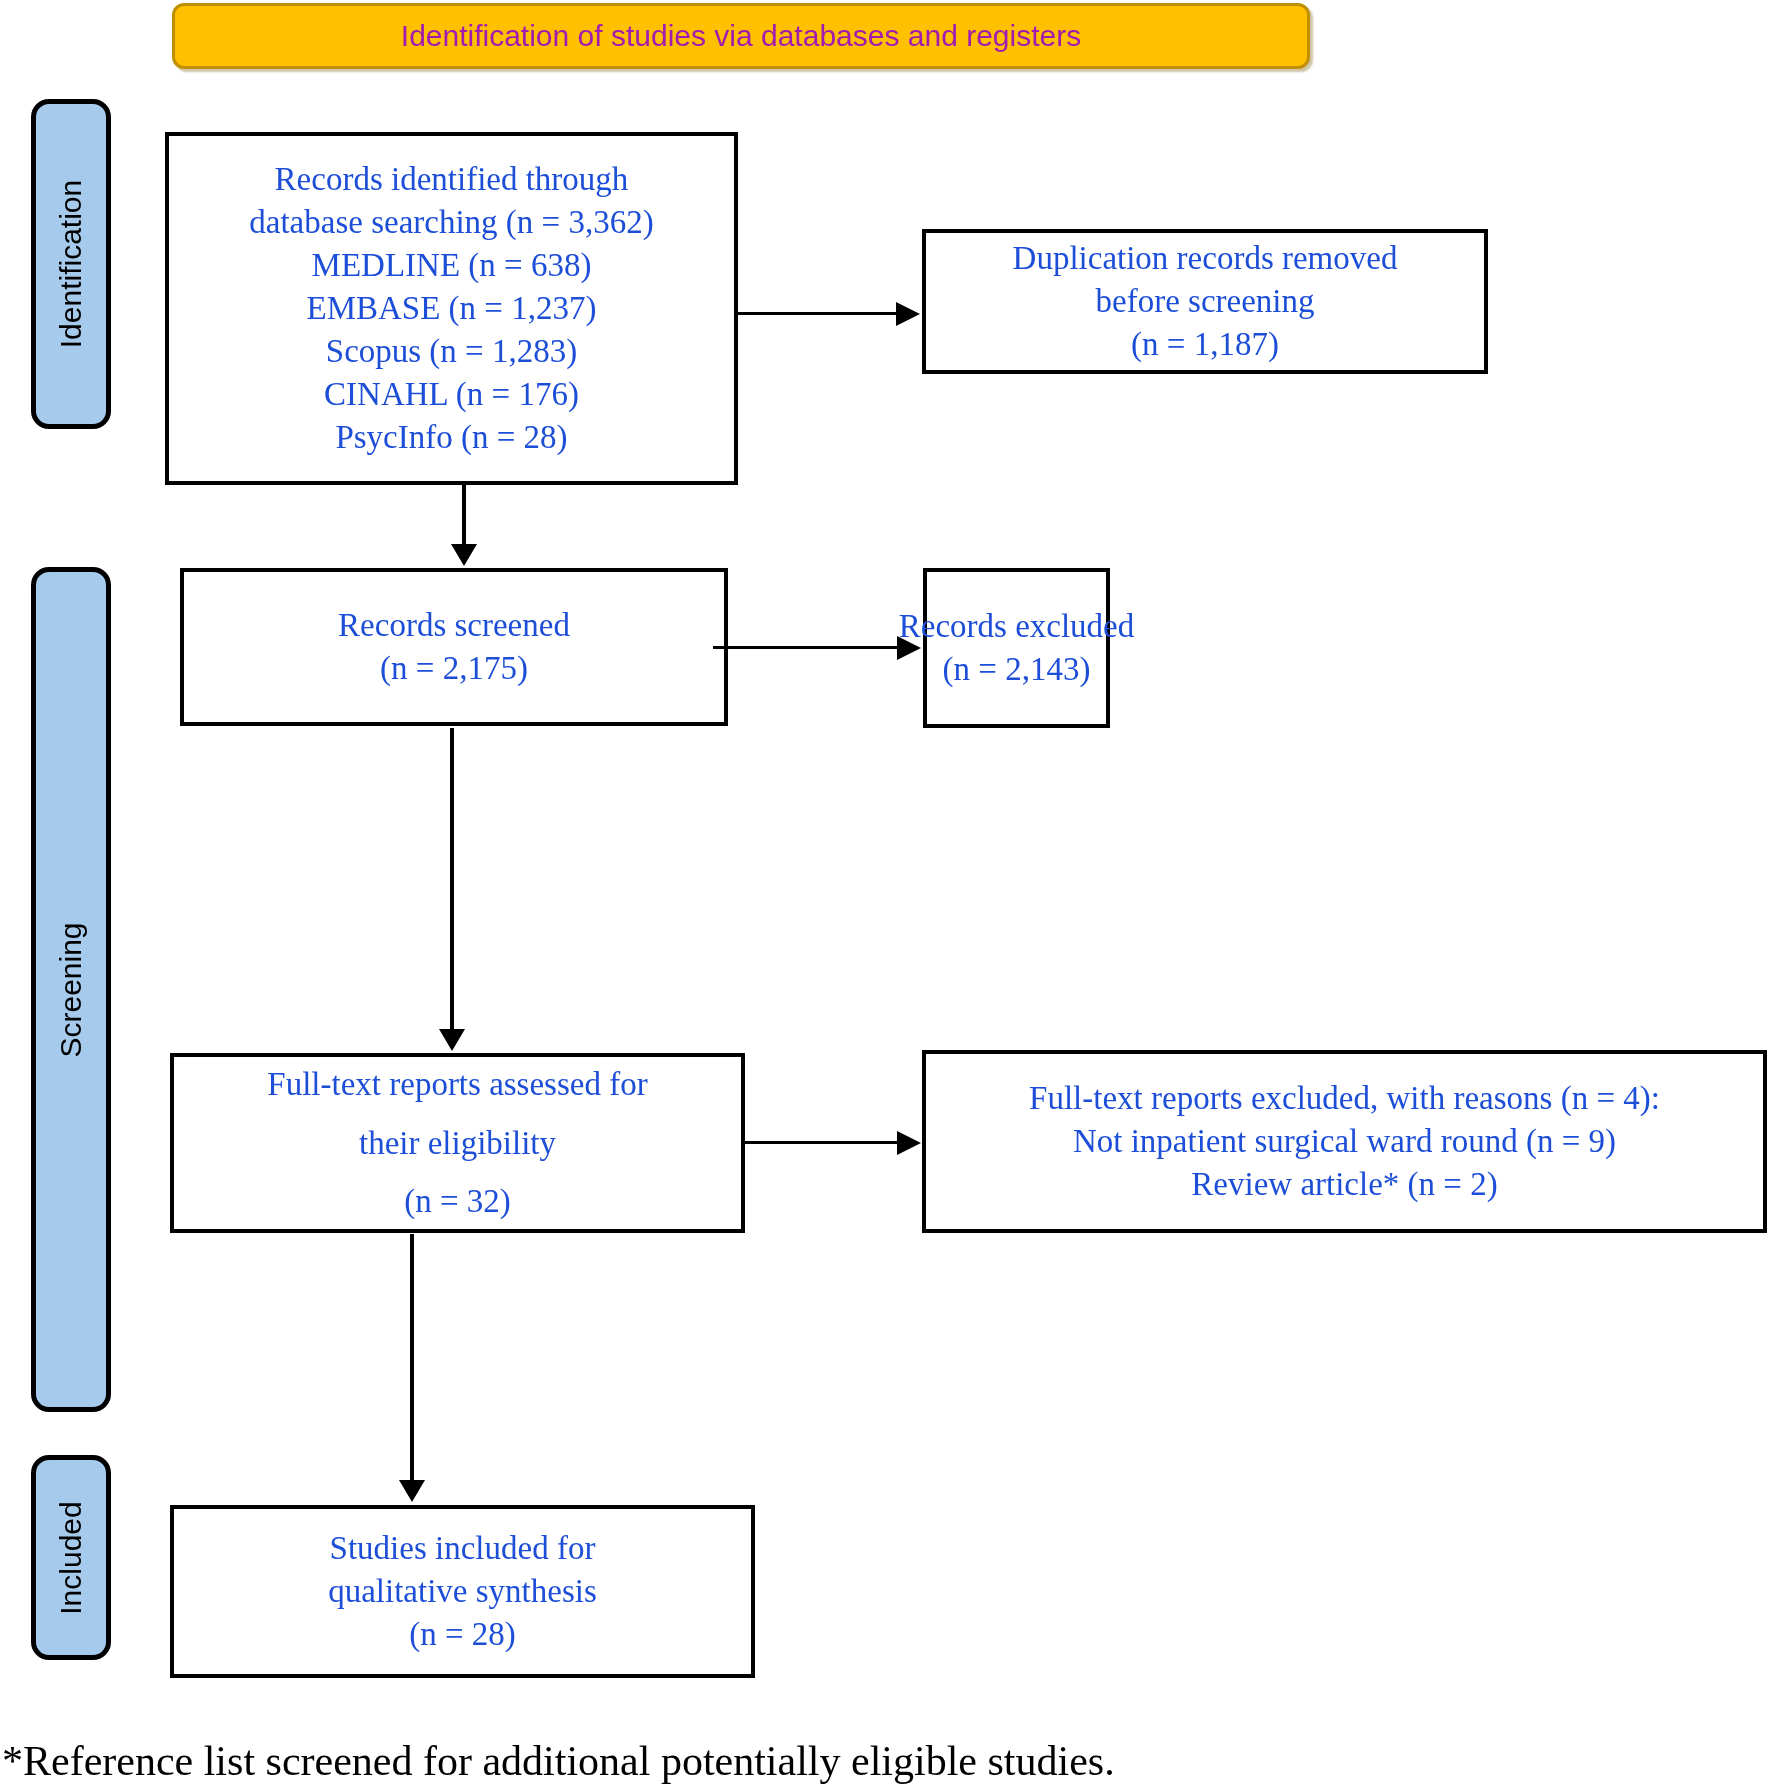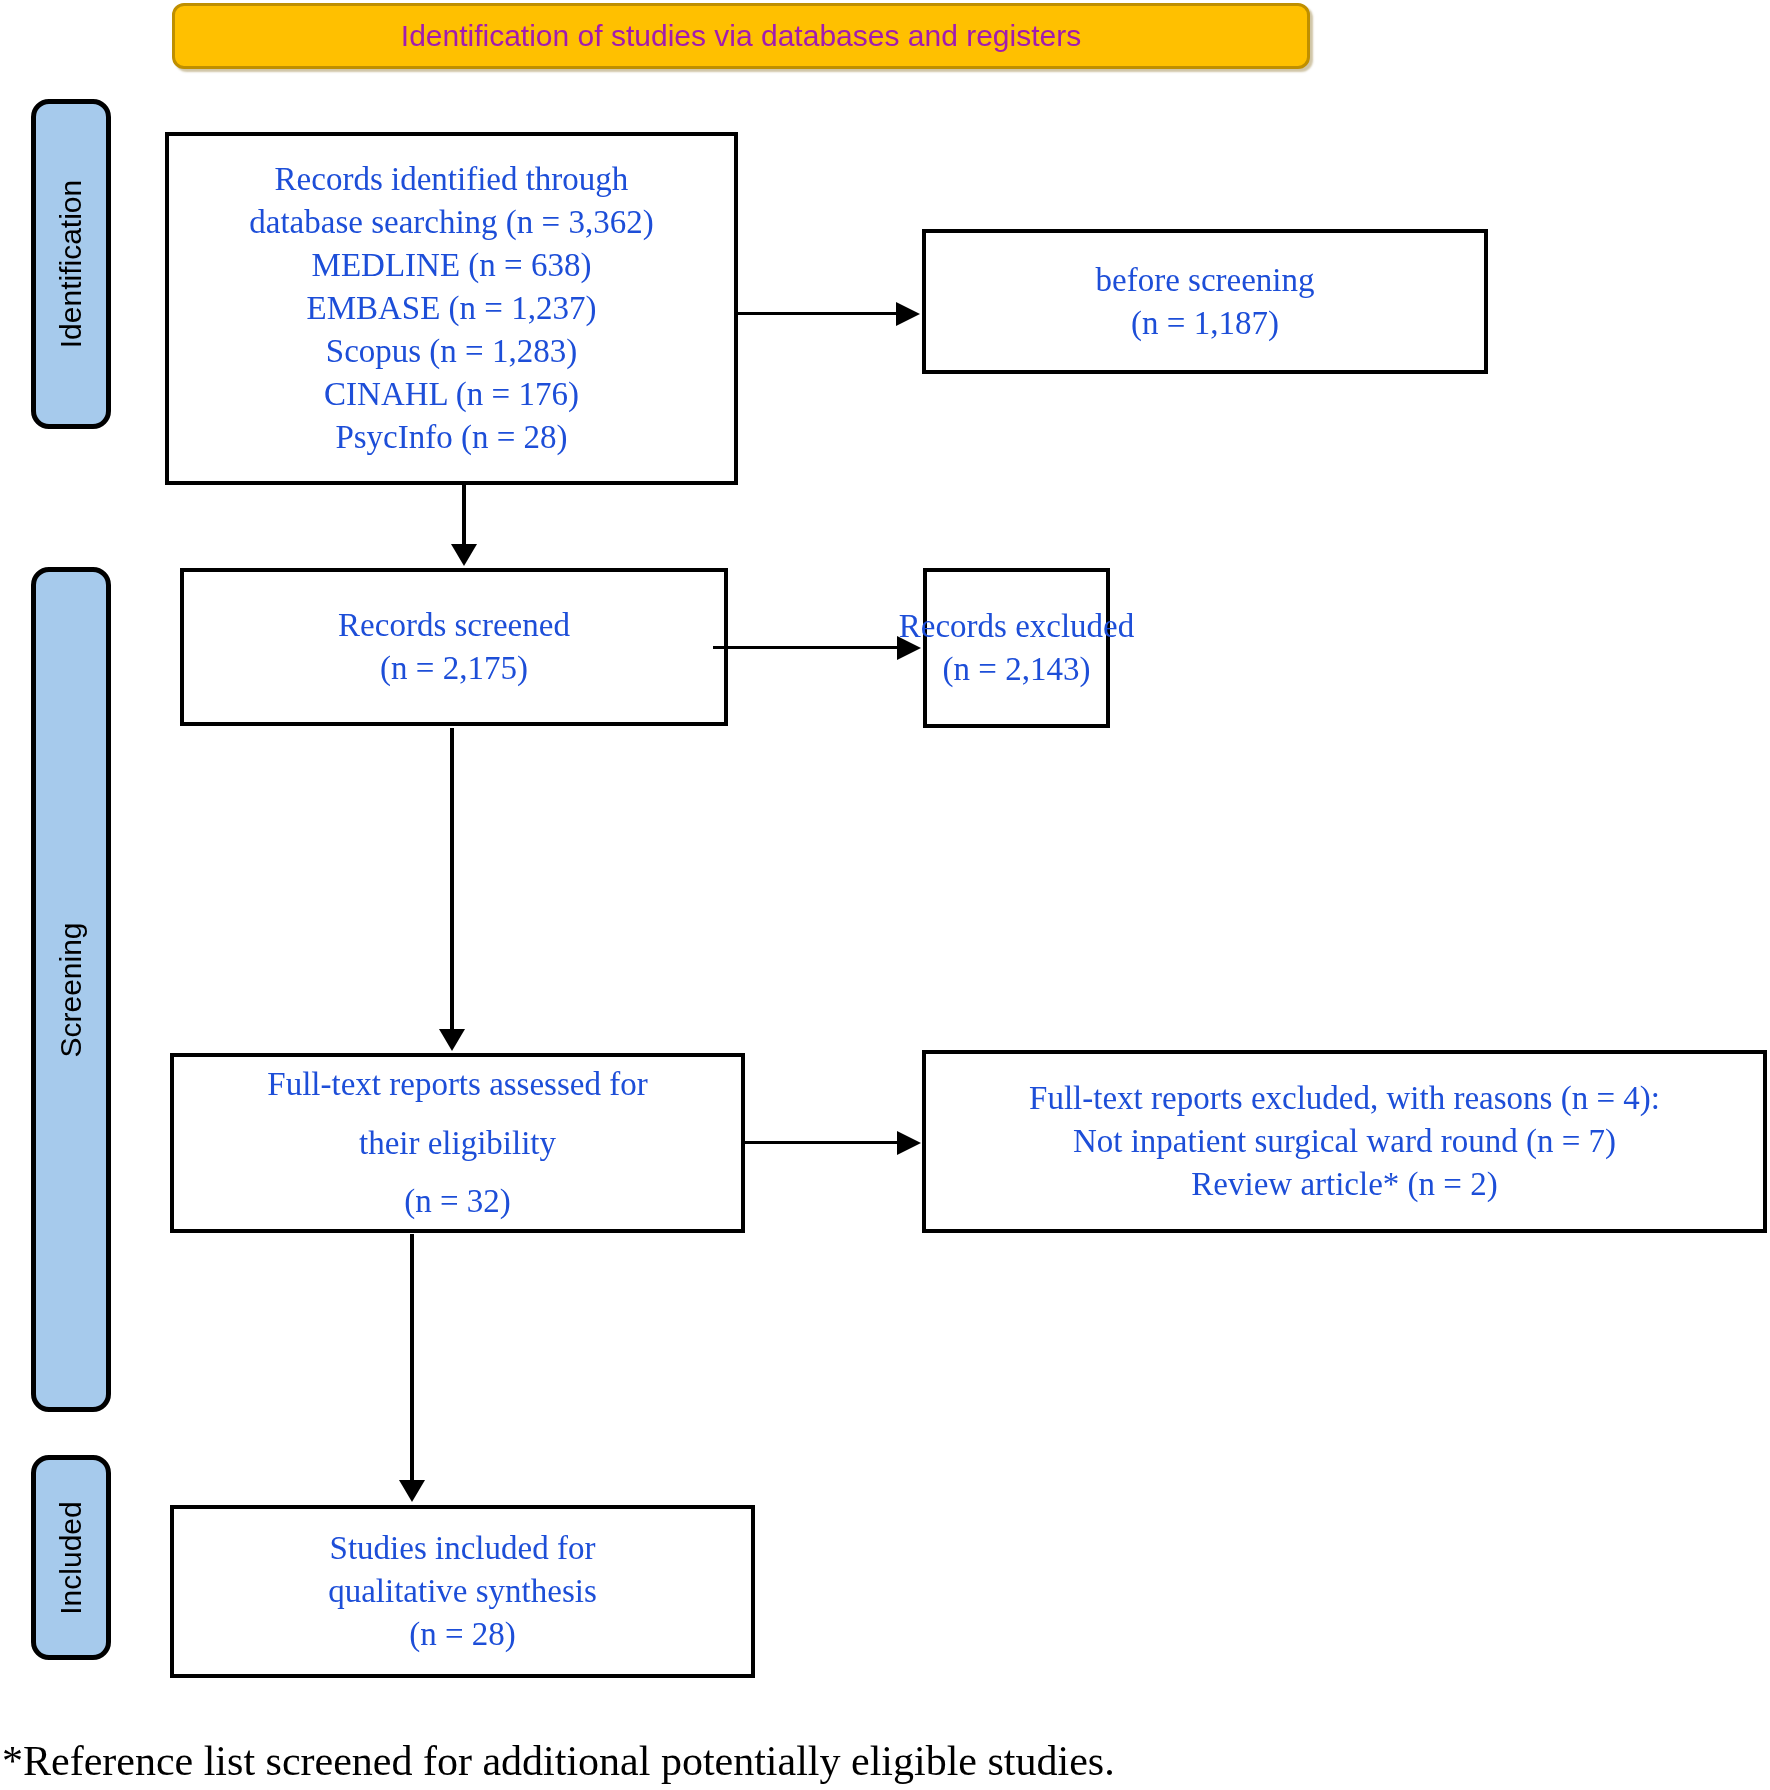--- a/index.html
+++ b/index.html
@@ -197,20 +197,21 @@
     <span class="line">Records identified through</span>
     <span class="line">database searching (n = 3,362)</span>
     <span class="line">MEDLINE (n = 638)</span>
     <span class="line">EMBASE (n = 1,237)</span>
     <span class="line">Scopus (n = 1,283)</span>
     <span class="line">CINAHL (n = 176)</span>
     <span class="line">PsycInfo (n = 28)</span>
   </div>
 
   <div class="flow-box" id="box-duplicates">
+    <span class="line">Duplication records removed</span>
     <span class="line">before screening</span>
     <span class="line">(n = 1,187)</span>
   </div>
 
   <div class="flow-box" id="box-records-screened">
     <span class="line">Records screened</span>
     <span class="line">(n = 2,175)</span>
   </div>
 
   <div class="flow-box" id="box-records-excluded">
@@ -219,21 +220,21 @@
   </div>
 
   <div class="flow-box" id="box-fulltext-assessed">
     <span class="line">Full-text reports assessed for</span>
     <span class="line">their eligibility</span>
     <span class="line">(n = 32)</span>
   </div>
 
   <div class="flow-box" id="box-fulltext-excluded">
     <span class="line">Full-text reports excluded, with reasons (n = 4):</span>
-    <span class="line">Not inpatient surgical ward round (n = 7)</span>
+    <span class="line">Not inpatient surgical ward round (n = 9)</span>
     <span class="line">Review article* (n = 2)</span>
   </div>
 
   <div class="flow-box" id="box-studies-included">
     <span class="line">Studies included for</span>
     <span class="line">qualitative synthesis</span>
     <span class="line">(n = 28)</span>
   </div>
 
   <div class="arrow-v" id="arrow-identified-to-screened">

